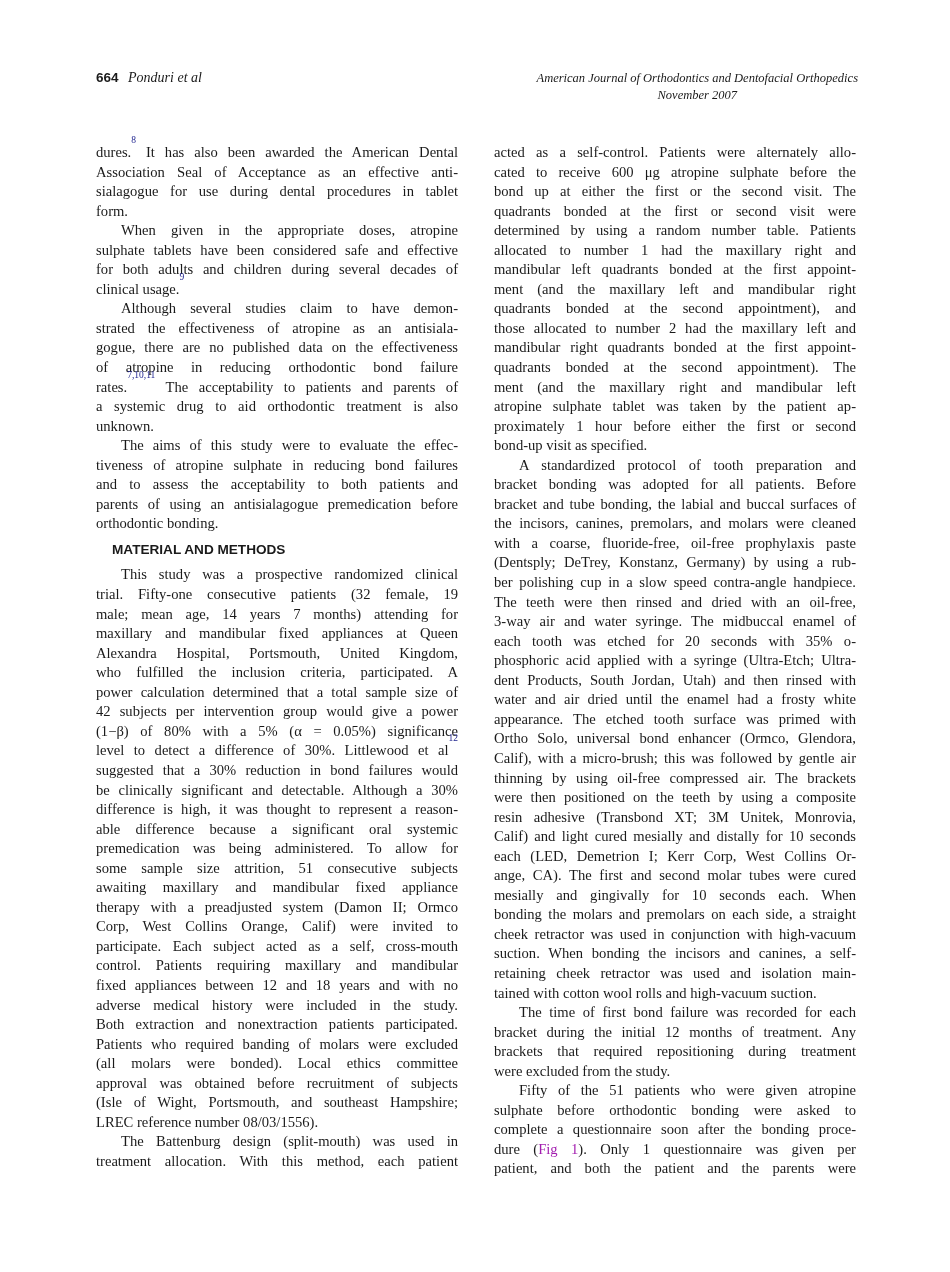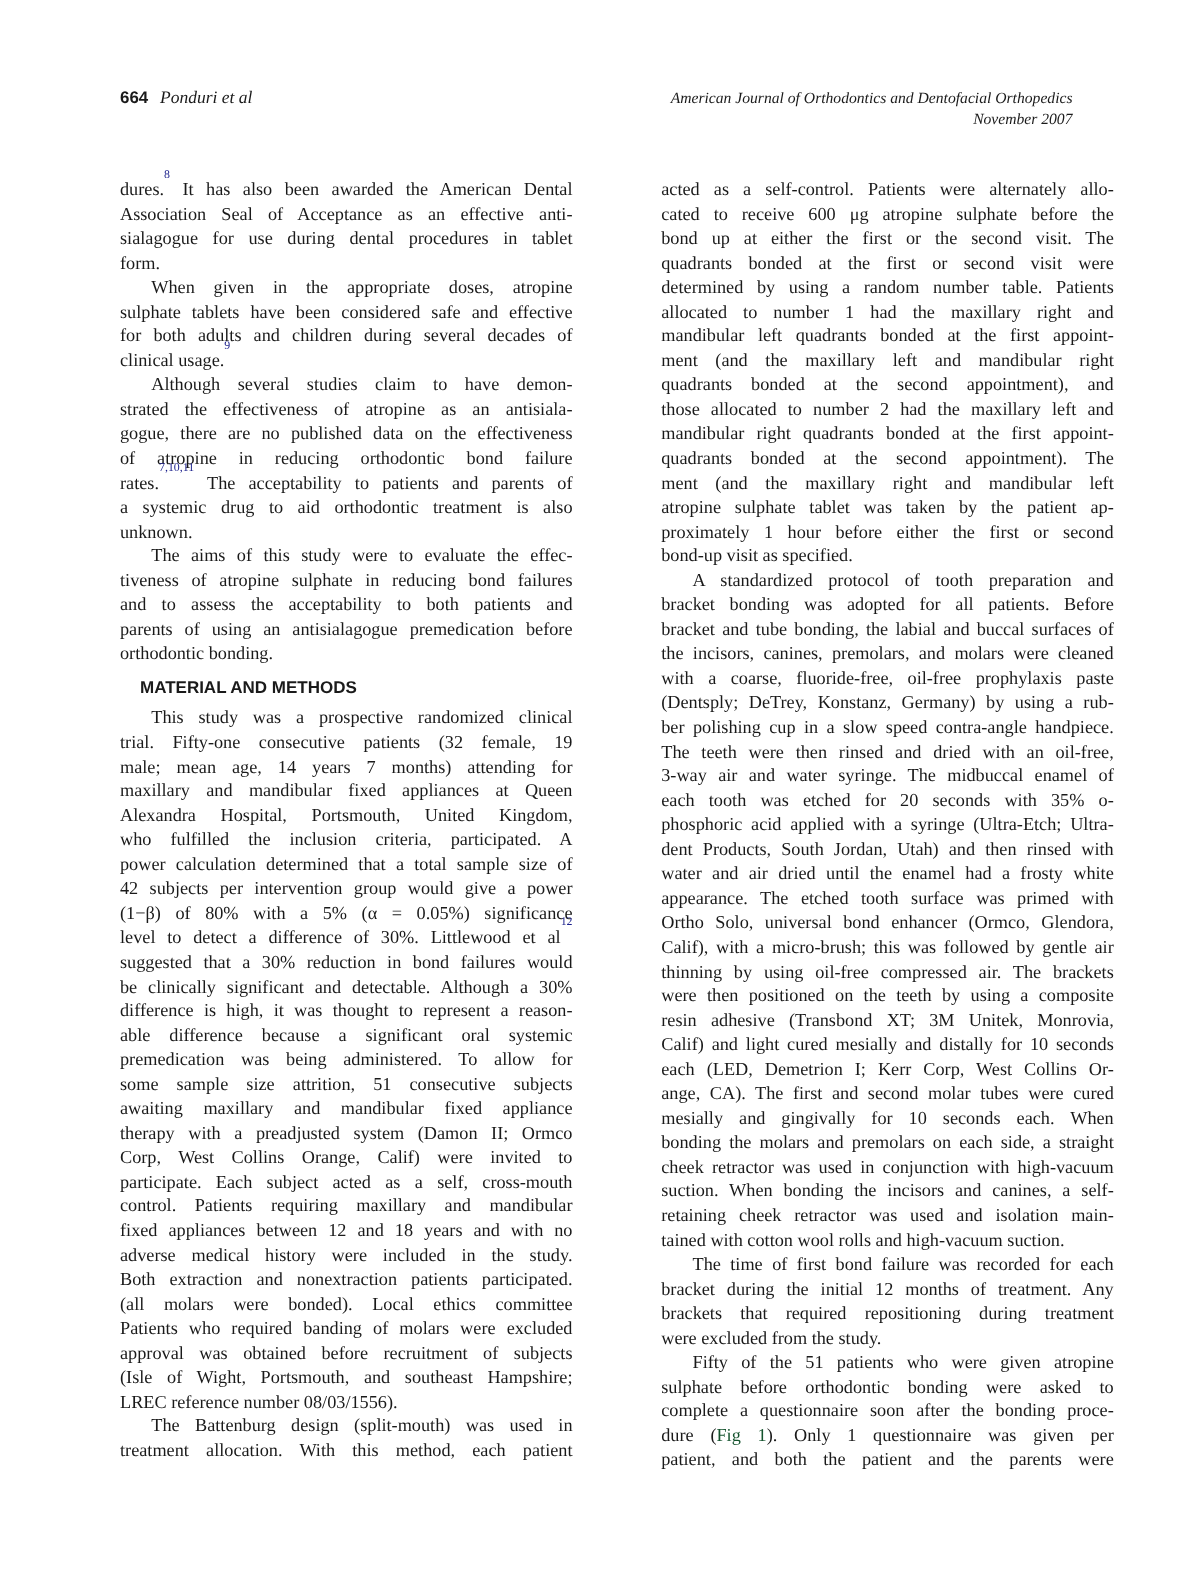--- a/index.html
+++ b/index.html
@@ -2,30 +2,30 @@
 <html><head>
 <meta charset="utf-8">
 <style>
   html, body { margin: 0; padding: 0; background: #ffffff; }
   body { width: 950px; height: 1272px; position: relative; overflow: hidden; color: #1a1a1a; }
   .page { position: absolute; left: 0; top: 0; width: 750px; height: 1272px; }
   .running-head { position: absolute; left: 96px; top: 70px; width: 762px; height: 40px; }
   .rh-left { position: absolute; left: 0; top: 0; font-family: "Liberation Serif", serif; font-size: 14px; }
   .rh-pageno { font-family: "Liberation Sans", sans-serif; font-weight: bold; font-size: 13.5px; margin-right: 6px; }
   .rh-authors { font-style: italic; }
-  .rh-right { position: absolute; right: 0; top: 0; text-align: right; font-family: "Liberation Serif", serif; font-style: italic; font-size: 12.5px; line-height: 17px; }
+  .rh-right { position: absolute; right: 0; top: 0; text-align: center; font-family: "Liberation Serif", serif; font-style: italic; font-size: 12.5px; line-height: 17px; }
   .col { position: absolute; top: 143px; width: 362px; font-family: "Liberation Serif", serif; font-size: 14.6px; }
   .col-left { left: 96px; }
-  .col-right { left: 494px; margin-left: 35px; }
+  .col-right { left: 494px; }
   .ln { display: block; height: 19.55px; line-height: 19.55px; white-space: nowrap; text-align: justify; text-align-last: justify; }
   .ln.last { text-align-last: left; }
   .ln.indent { padding-left: 25px; }
   .ln.heading { font-family: "Liberation Sans", sans-serif; font-weight: bold; font-size: 13.6px; text-align-last: left; margin-top: 6px; margin-bottom: 6px; padding-left: 16px; }
   sup, .ref { font-size: 9.5px; vertical-align: top; position: relative; top: -3px; color: #1a1f8c; line-height: 0; }
-  .link { color: #14532d; }
+  .link { color: #a21caf; }
 </style>
 </head>
 <body>
 
 <div class="page">
 
   <div class="running-head">
     <div class="rh-left">
       <span class="rh-pageno">664</span>
       <span class="rh-authors">Ponduri et al</span>
@@ -84,22 +84,22 @@
       <span class="ln">premedication was being administered. To allow for</span>
       <span class="ln">some sample size attrition, 51 consecutive subjects</span>
       <span class="ln">awaiting maxillary and mandibular fixed appliance</span>
       <span class="ln">therapy with a preadjusted system (Damon II; Ormco</span>
       <span class="ln">Corp, West Collins Orange, Calif) were invited to</span>
       <span class="ln">participate. Each subject acted as a self, cross-mouth</span>
       <span class="ln">control. Patients requiring maxillary and mandibular</span>
       <span class="ln">fixed appliances between 12 and 18 years and with no</span>
       <span class="ln">adverse medical history were included in the study.</span>
       <span class="ln">Both extraction and nonextraction patients participated.</span>
+      <span class="ln">Patients who required banding of molars were excluded</span>
       <span class="ln">(all molars were bonded). Local ethics committee</span>
-      <span class="ln">Patients who required banding of molars were excluded</span>
       <span class="ln">approval was obtained before recruitment of subjects</span>
       <span class="ln">(Isle of Wight, Portsmouth, and southeast Hampshire;</span>
       <span class="ln last">LREC reference number 08/03/1556).</span>
     </div>
     <div>
       <span class="ln indent">The Battenburg design (split-mouth) was used in</span>
       <span class="ln">treatment allocation. With this method, each patient</span>
     </div>
   </div>
 

